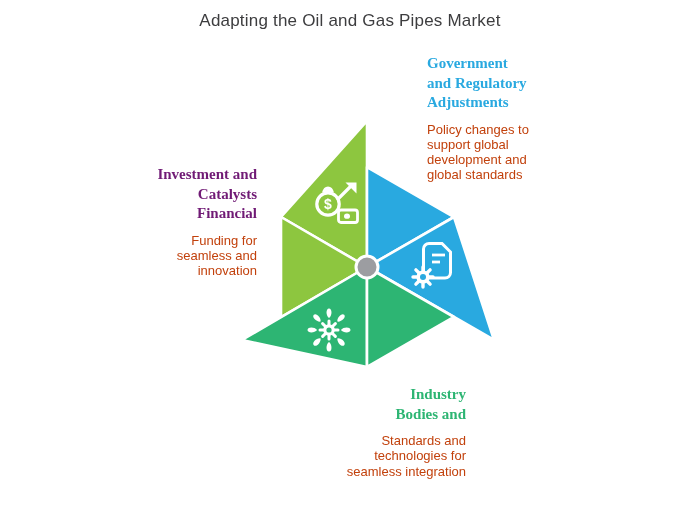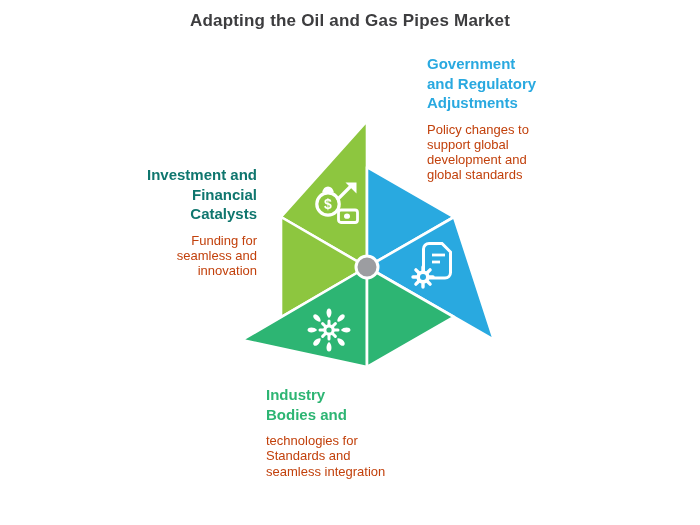--- a/index.html
+++ b/index.html
@@ -2,29 +2,29 @@
 <html><head>
 <meta charset="utf-8">
 <style>
   html,body{margin:0;padding:0;background:#fff;}
   .canvas{
     position:relative;width:700px;height:525px;background:#ffffff;
     font-family:"Liberation Sans","DejaVu Sans",sans-serif;overflow:hidden;
   }
   .title{
     position:absolute;top:11px;left:0;width:700px;text-align:center;
-    font-size:17px;font-weight:bold;color:#3d3d3f;letter-spacing:.2px;
+    font-size:17px;font-weight:normal;color:#3d3d3f;letter-spacing:.2px;
   }
   .pinwheel{position:absolute;left:0;top:0;}
   .label-block{position:absolute;}
-  .heading{font-size:15px;font-weight:bold;line-height:19.5px;}
+  .heading{font-size:15px;font-weight:bold;line-height:19.5px;font-family:Liberation Serif, serif;}
   .body{font-size:13px;line-height:15.3px;color:#c2410c;margin-top:9px;}
   #blk-government{left:427px;top:54px;width:180px;text-align:left;}
   #blk-investment{left:77px;top:165px;width:180px;text-align:right;}
-  #blk-industry{left:266px;top:385px;width:200px;text-align:left;}
+  #blk-industry{left:266px;top:385px;width:200px;text-align:right;}
 </style>
 </head>
 <body>
 
 <div class="canvas">
 
   <div class="title">Adapting the Oil and Gas Pipes Market</div>
 
   <svg class="pinwheel" width="700" height="525" viewBox="0 0 700 525">
     <g stroke="#ffffff" stroke-width="2.6" stroke-linejoin="round">
@@ -103,37 +103,37 @@
     </div>
     <div class="body">
       <div>Policy changes to</div>
       <div>support global</div>
       <div>development and</div>
       <div>global standards</div>
     </div>
   </div>
 
   <div class="label-block" id="blk-investment">
-    <div class="heading" style="color: #0f766e;">
+    <div class="heading" style="color: #701a75;">
       <div>Investment and</div>
+      <div>Catalysts</div>
       <div>Financial</div>
-      <div>Catalysts</div>
     </div>
     <div class="body">
       <div>Funding for</div>
       <div>seamless and</div>
       <div>innovation</div>
     </div>
   </div>
 
   <div class="label-block" id="blk-industry">
     <div class="heading" style="color: rgb(45, 181, 115);">
       <div>Industry</div>
       <div>Bodies and</div>
     </div>
     <div class="body">
+      <div>Standards and</div>
       <div>technologies for</div>
-      <div>Standards and</div>
       <div>seamless integration</div>
     </div>
   </div>
 
 </div>
 
 </body></html>

